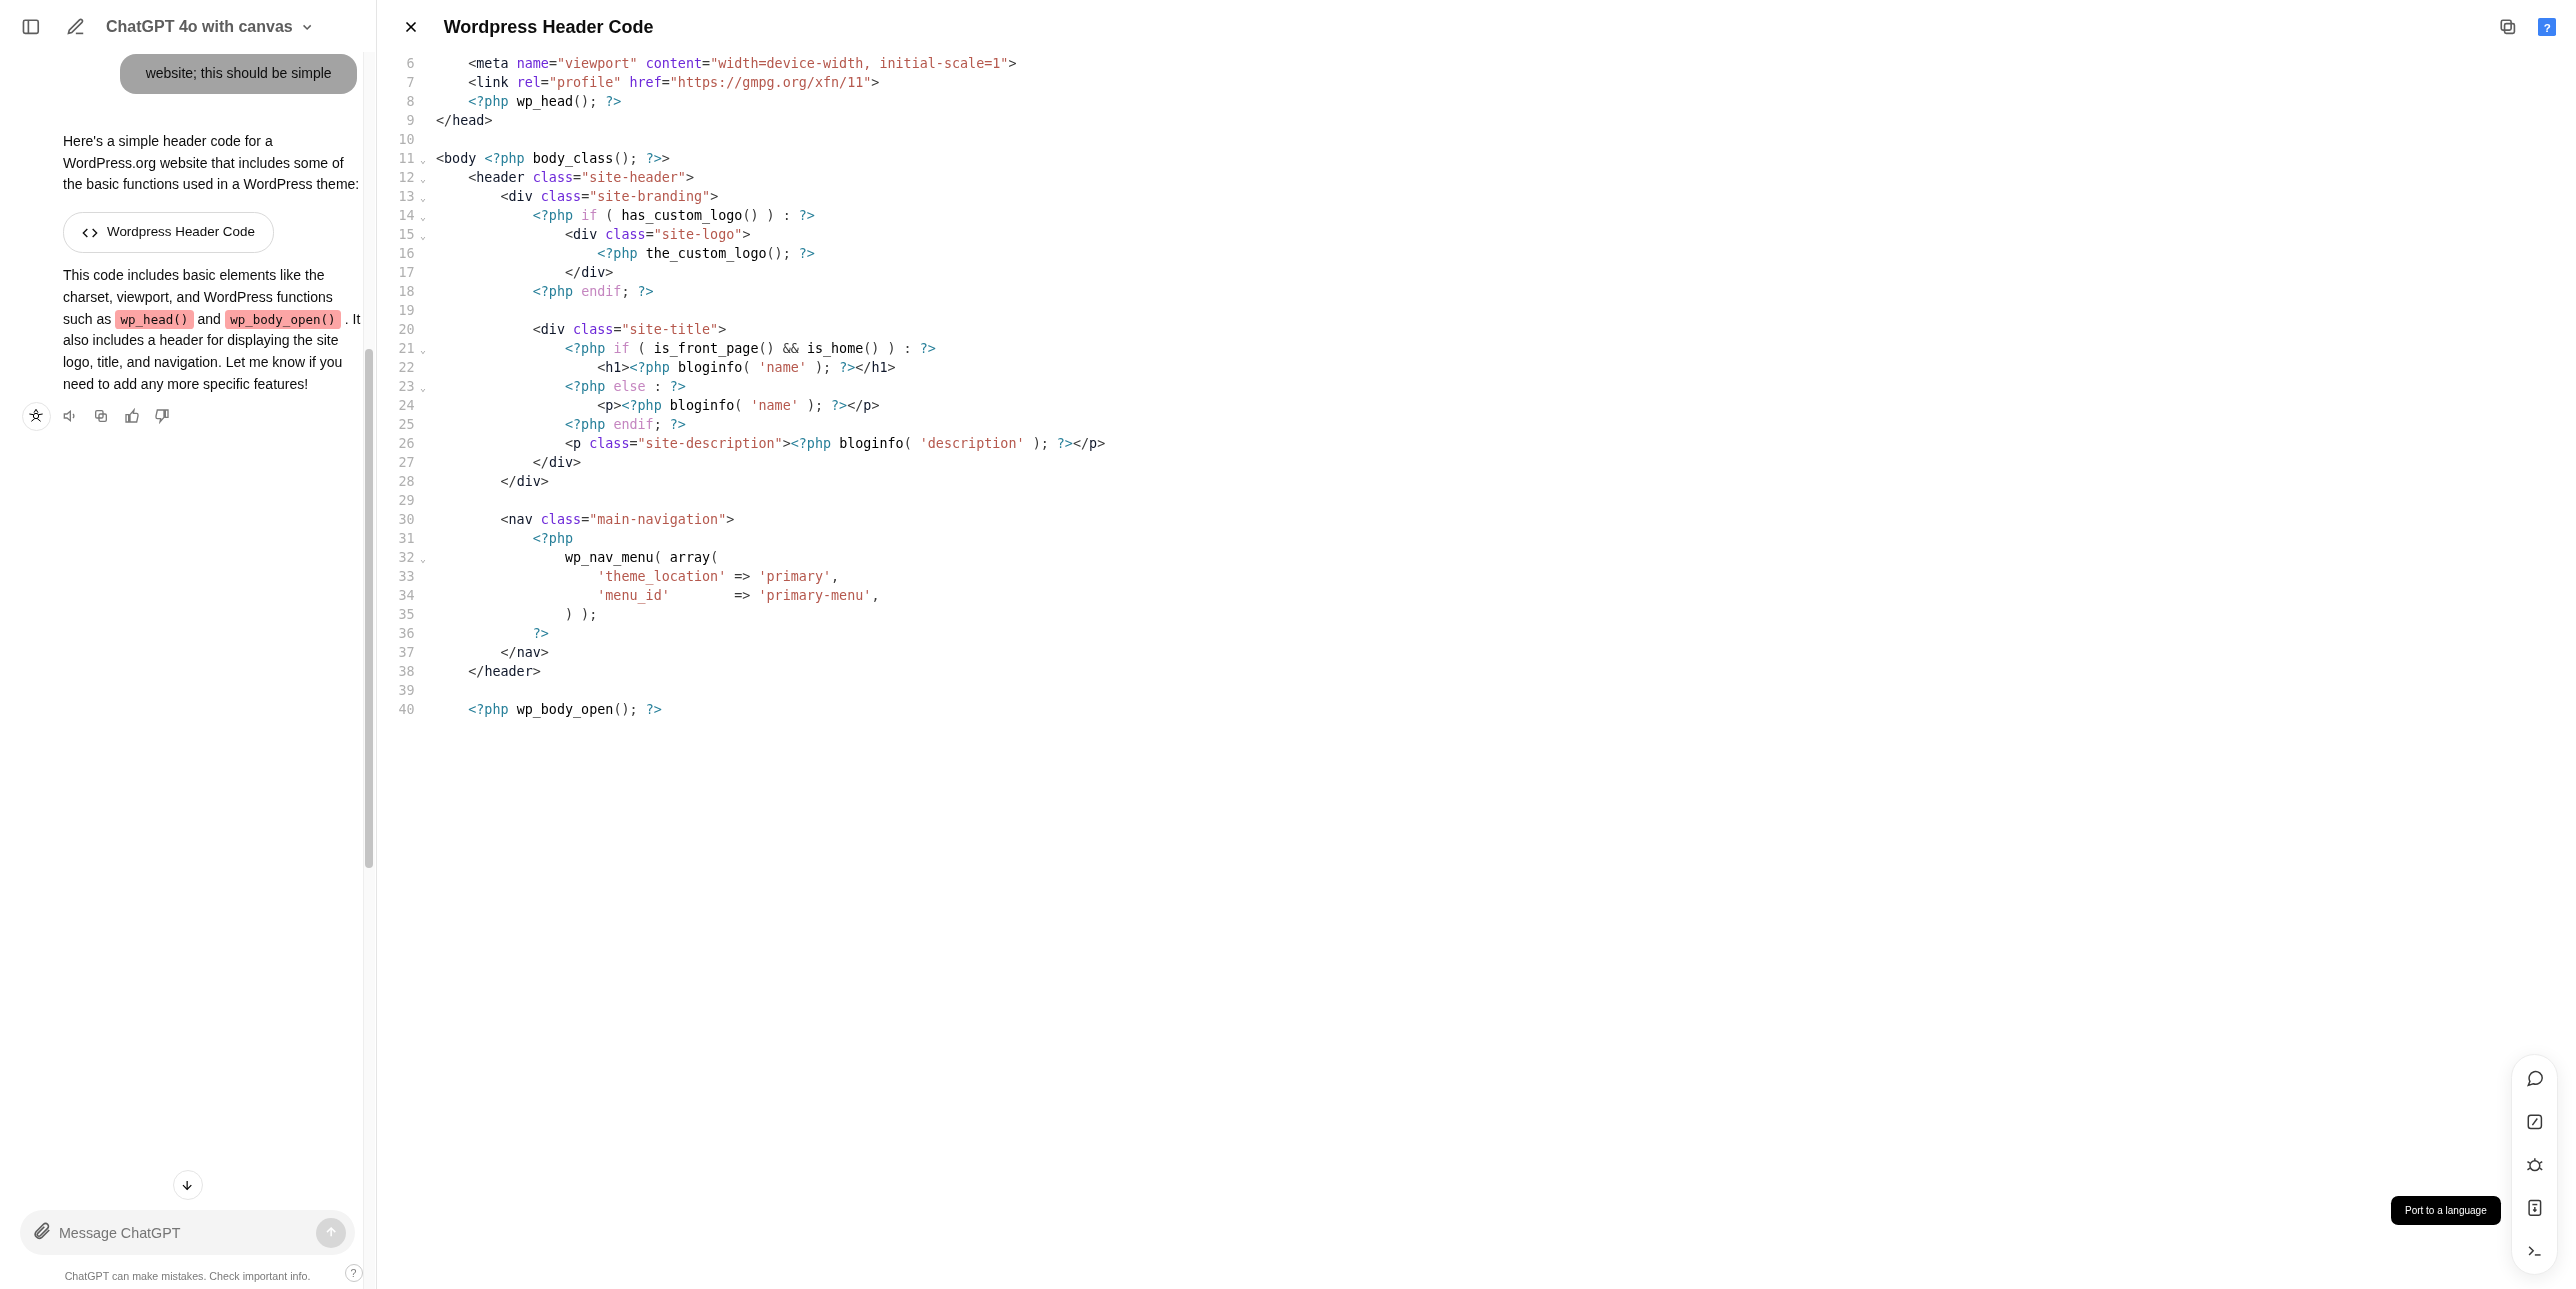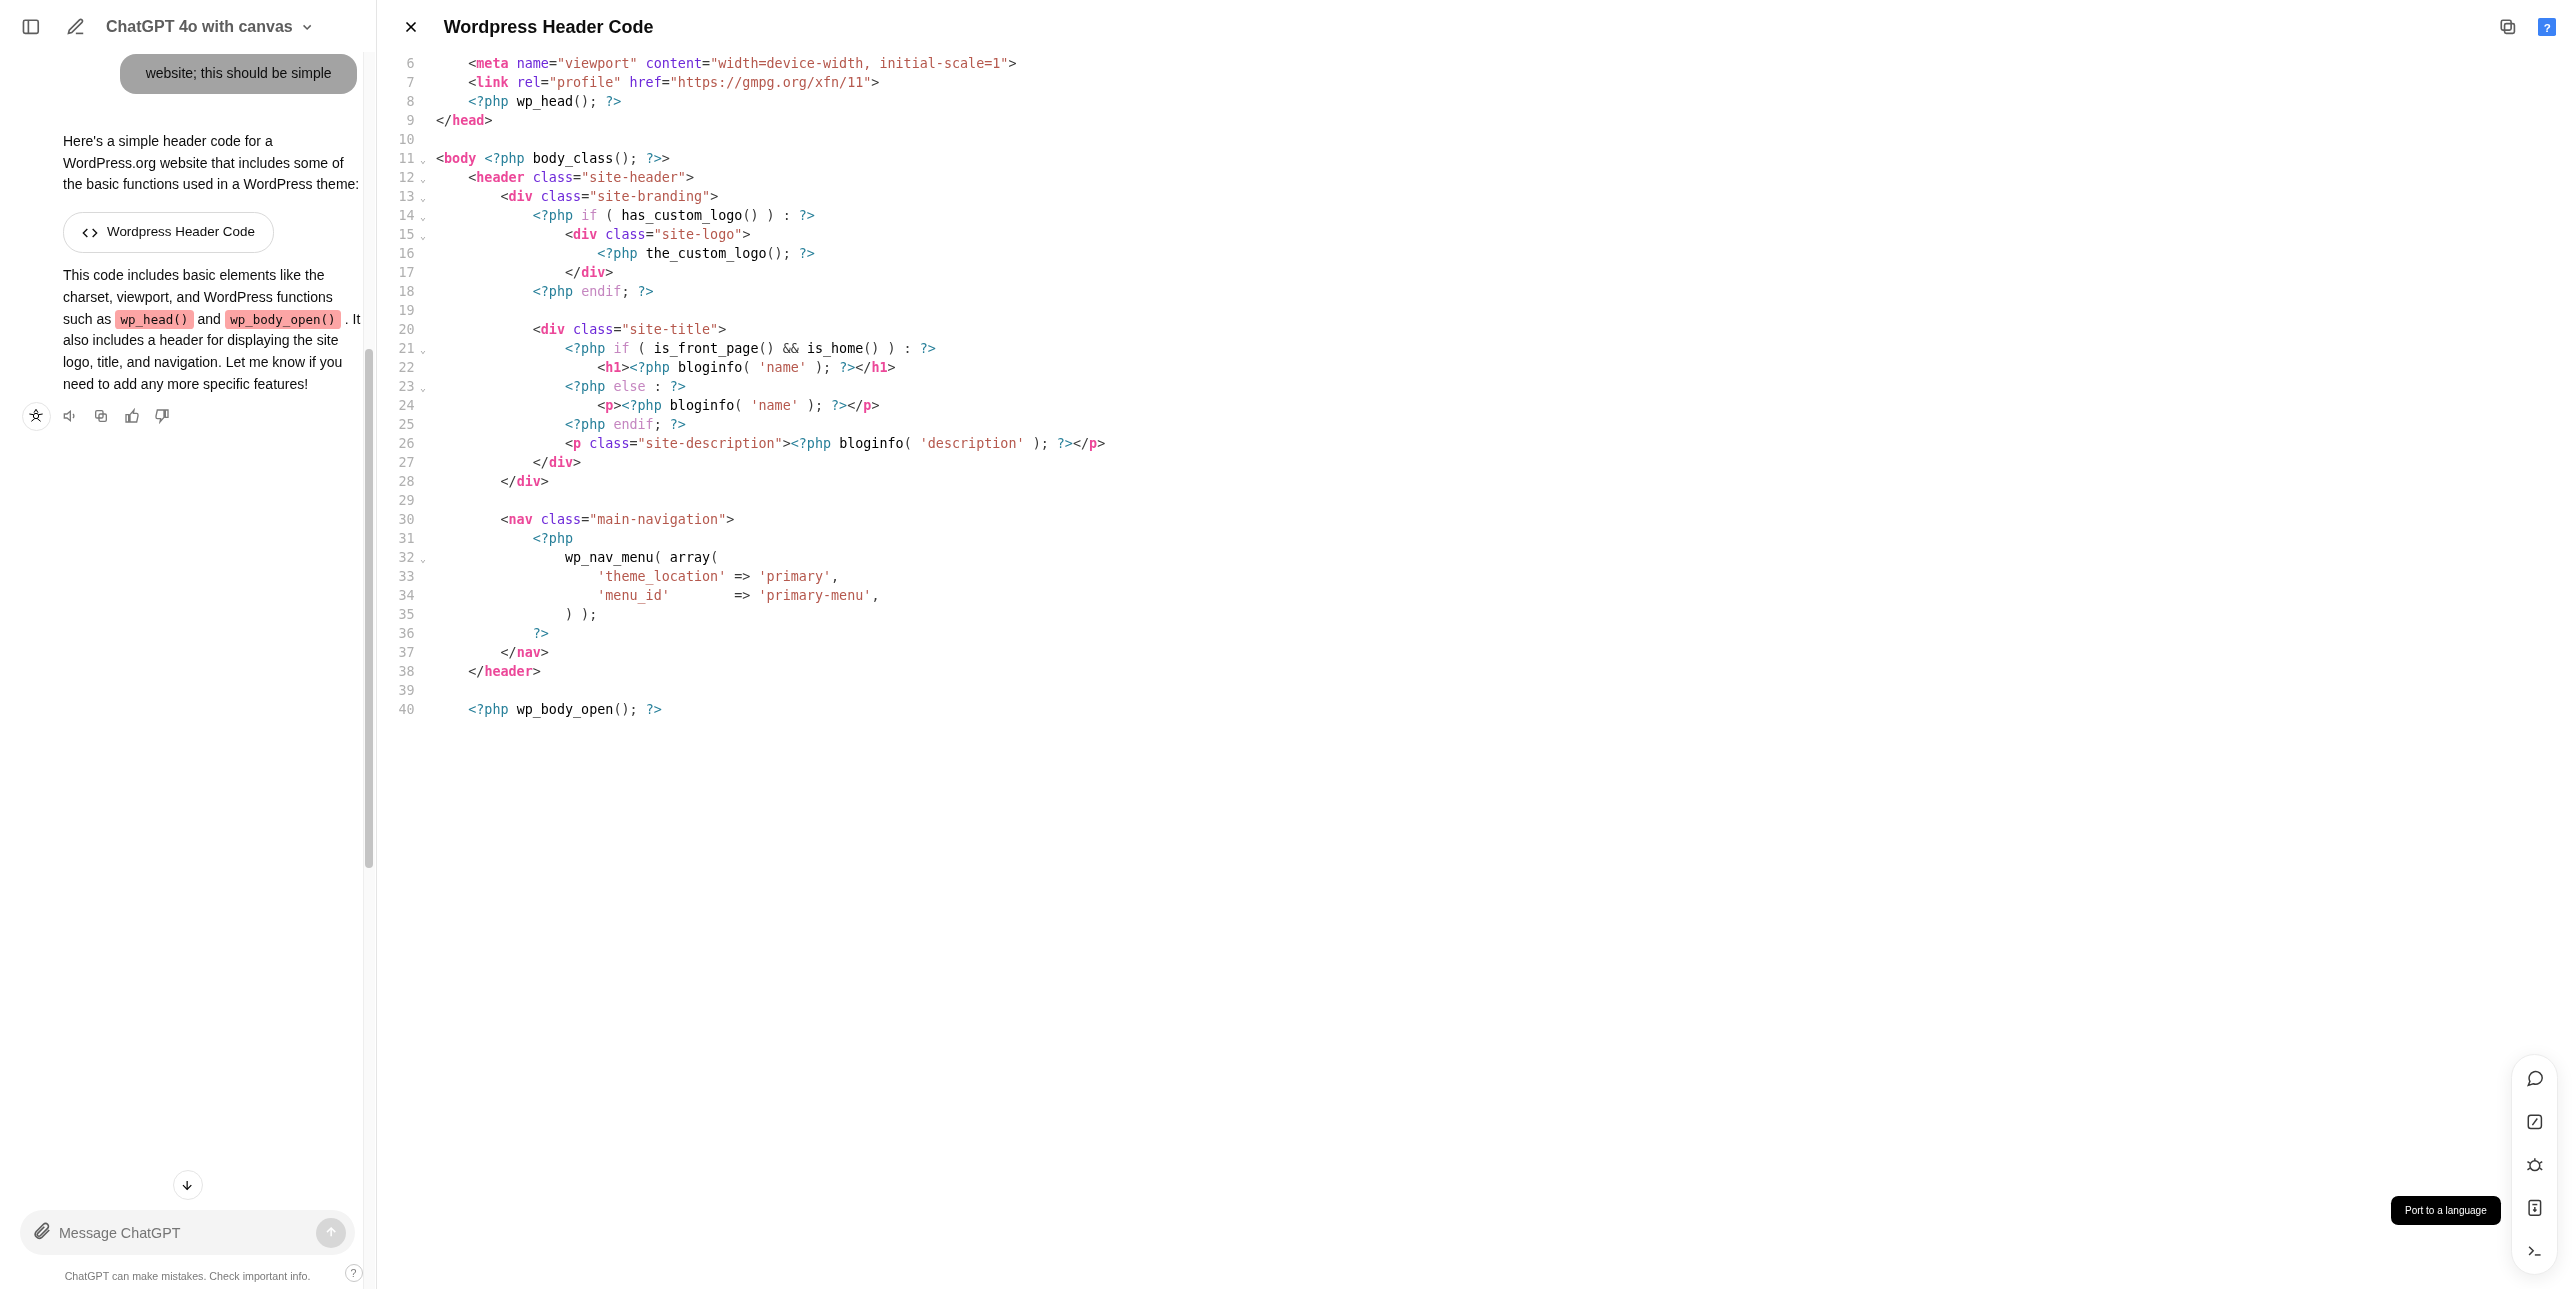--- a/index.html
+++ b/index.html
@@ -33,21 +33,21 @@
 .cv-title { font-size: 18px; font-weight: 700; flex: 1; }
 .cv-header-right { display: flex; align-items: center; gap: 16px; }
 .help-sq { width: 18px; height: 18px; background: #3b82f6; color: #fff; font-size: 11.6px; font-weight: 700; display: flex; align-items: center; justify-content: center; border-radius: 1.8px; }
 
 .code-area { flex: 1; display: flex; overflow: hidden; font-family: ui-monospace, Menlo, Consolas, monospace; font-size: 13.4px; line-height: 19px; }
 .gutter { width: 43px; text-align: right; padding-right: 5.4px; color: #b0b0b0; user-select: none; }
 .gutter-row { height: 19px; position: relative; }
 .folds { width: 16px; position: relative; }
 .code-lines { flex: 1; white-space: pre; overflow: hidden; }
 .code-lines .ln { height: 19px; }
-.c-tag { color: #ec4899; font-weight: bold; }
+.c-tag { color: #0f172a; }
 .c-attr { color: #6d28d9; }
 .c-str { color: #b5584d; }
 .c-php { color: #267f99; }
 .c-kw { color: #c586c0; }
 .c-fn { color: #000000; }
 .c-punc { color: #393939; }
 
 .rail { position: absolute; right: 18px; bottom: 14.3px; width: 47px; background: #fff; border: 0.9px solid #ececec; border-radius: 25px; padding: 10.7px 0; display: flex; flex-direction: column; align-items: center; gap: 18px; box-shadow: 0 3.6px 18px rgba(0,0,0,0.08); }
 .rail-item { width: 25px; height: 25px; display: flex; align-items: center; justify-content: center; color: #393939; cursor: pointer; }
 .tooltip { position: absolute; right: 75px; bottom: 64px; background: #000; color: #fff; font-size: 10px; padding: 9px 14.3px; border-radius: 7.2px; white-space: nowrap; }

